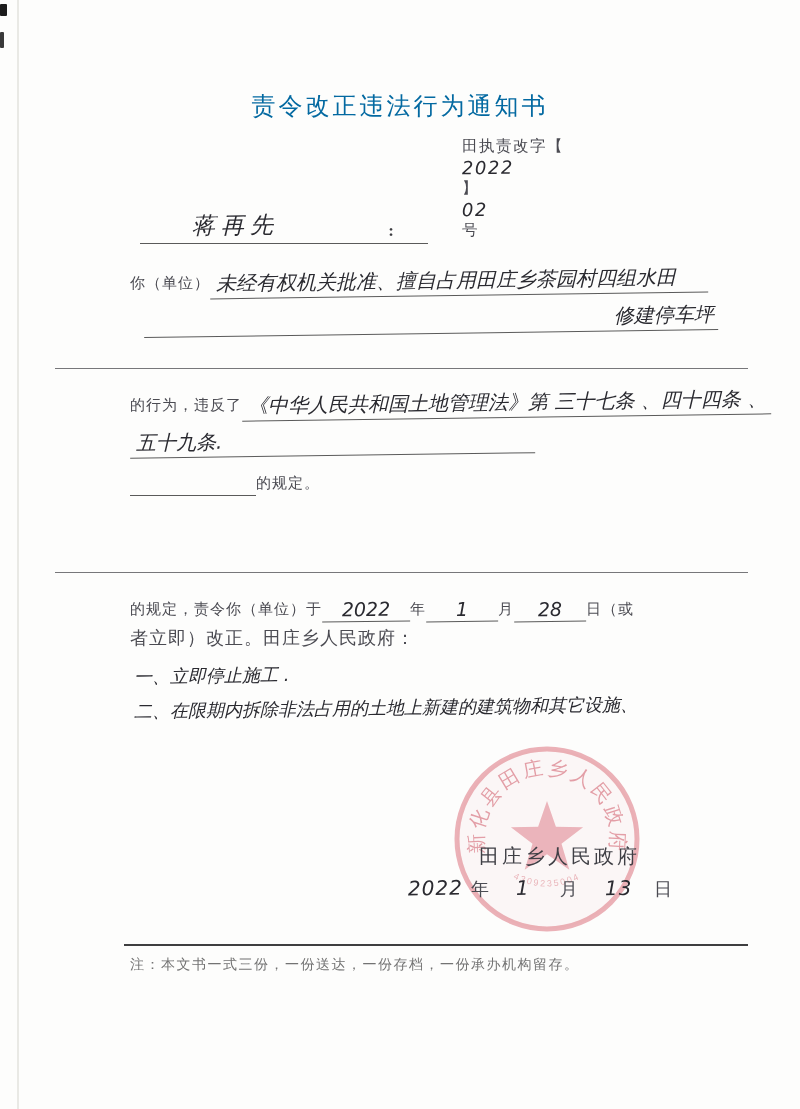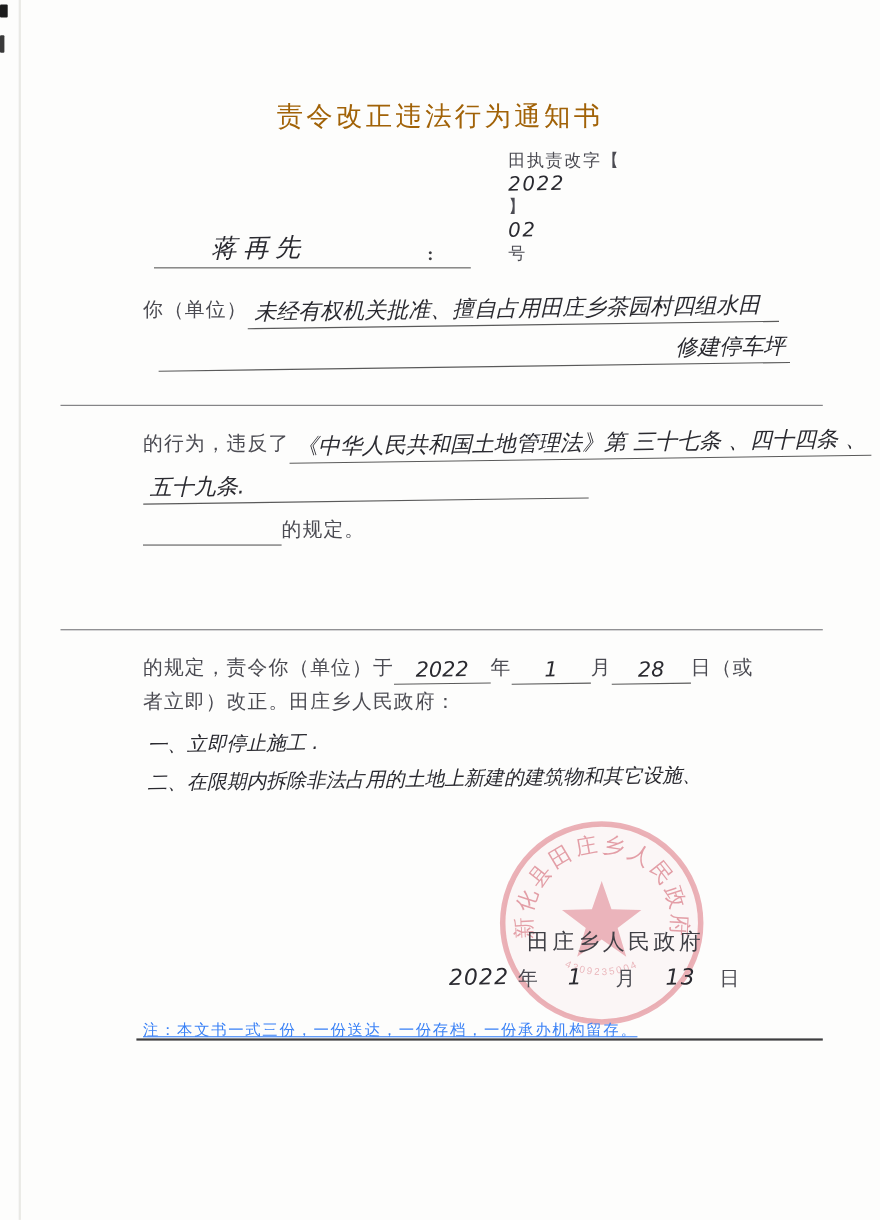--- a/index.html
+++ b/index.html
@@ -13,21 +13,21 @@
     color:#4b4b52;
   }
   
   .scan-edge { position:absolute; left:17px; top:0; width:2px; height:1109px; background:#e9e9e5; }
   .speck-1 { position:absolute; left:0; top:4px; width:7px; height:12px; background:#1c1c1c; border-radius:1px; }
   .speck-2 { position:absolute; left:0; top:32px; width:4px; height:16px; background:#3a3a3a; border-radius:1px; }
 
   .title {
     position:absolute; top:90px; left:0; width:800px;
     text-align:center; font-size:24px; letter-spacing:3px;
-    color:#a16207; font-weight:500;
+    color:#0369a1; font-weight:500;
   }
   .docnum {
     position:absolute; top:136px; left:452px;
     font-size:15.5px; letter-spacing:1.5px; color:#55555a;
     white-space:nowrap; display:flex; align-items:baseline;flex-direction:column;
   }
   .hand {
     font-family:"DejaVu Sans",sans-serif;
     font-style:italic;
     color:#2a2a30;
@@ -37,21 +37,21 @@
   .print { color:#4b4b52; }
 
   .name-line {
     position:absolute; left:140px; top:206px; width:288px; height:38px;
     border-bottom:1.6px solid #5a5a5a;
   }
   .name-line .hand { position:absolute; left:52px; bottom:2px; font-size:23px; letter-spacing:6px; }
   .name-line .colon { position:absolute; right:34px; bottom:2px; font-size:17px; font-weight:bold; color:#3c3c40; }
 
   .fieldrow { position:absolute; display:flex; align-items:flex-end; white-space:nowrap; }
-  .fieldrow .label { font-size:18px; letter-spacing:1px; padding-bottom:3px; }
+  .fieldrow .label { font-size:15px; letter-spacing:1px; padding-bottom:3px; }
   .fieldrow .fill {
     border-bottom:1.6px solid #5a5a5a;
     font-size:20px; padding:0 4px 1px 6px;
   }
   .sep { position:absolute; left:55px; width:693px; border-top:1.6px solid #77777a; }
   .sep2 { position:absolute; left:55px; width:693px; border-top:1.6px solid #77777a; }
 
   .plainrow { position:absolute; font-size:18px; letter-spacing:1px; white-space:nowrap; }
   .handrow  { position:absolute; font-size:19px; white-space:nowrap; }
 
@@ -66,21 +66,21 @@
     font-size:20px; letter-spacing:3px; color:#3f3f45;
   }
   .daterow {
     position:absolute; left:408px; top:876px;
     display:flex; align-items:baseline; font-size:18px; letter-spacing:1px;
     color:#4b4b52;
   }
   .daterow .hand { font-size:20px; }
 
   .foot-line { position:absolute; left:124px; top:944px; width:624px; border-top:2.6px solid #3e3e40; }
-  .footnote { position:absolute; left:130px; top:928px; font-size:14px; letter-spacing:1.5px; color:#3b82f6;text-decoration:underline; }
+  .footnote { position:absolute; left:130px; top:956px; font-size:14px; letter-spacing:1.5px; color:#737373; }
 </style>
 </head>
 <body>
 
 <div class="page">
 
   <div class="scan-edge"></div>
   <div class="speck-1"></div>
   <div class="speck-2"></div>
 

